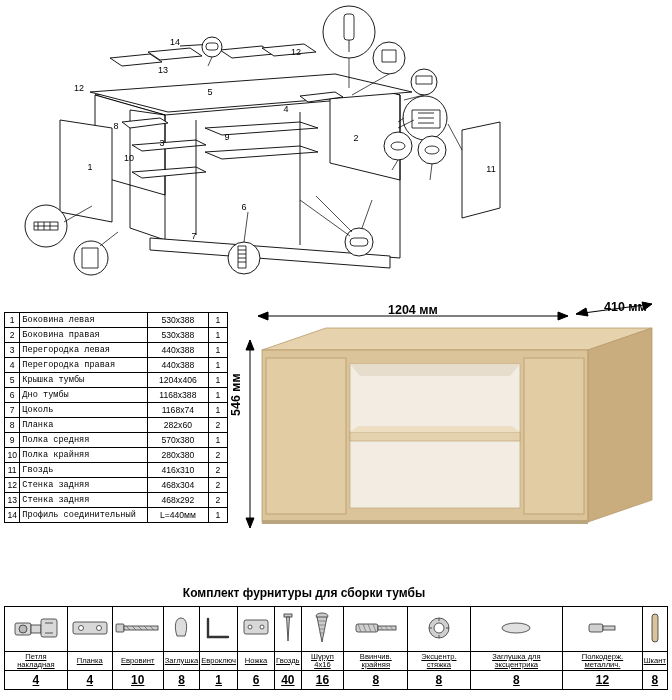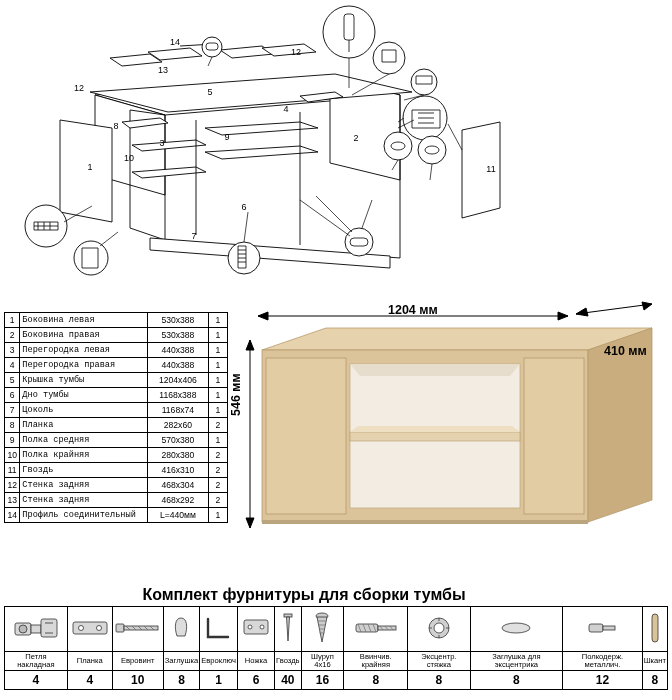--- a/index.html
+++ b/index.html
@@ -34,35 +34,35 @@
   .parts-table td.name{width:120px;text-align:left;font-family:Liberation Mono, monospace;}
   .parts-table td.dim{width:54px;text-align:center;}
   .parts-table td.qty{width:14px;text-align:center;}
 
   
   .product{position:absolute;left:232px;top:292px;width:440px;height:260px;}
   .dim-label{
     position:absolute;font-size:12.5px;font-weight:bold;color:#000;
   }
   #dim-width{left:388px;top:292px;margin-top:11px;}
-  #dim-depth{left:604px;top:300px;margin-top:44px;}
+  #dim-depth{left:604px;top:300px;}
   #dim-height{
     left:227px;top:400px;width:18px;
     transform:rotate(-90deg);transform-origin:center center;
     font-size:12.5px;font-weight:bold;white-space:nowrap;
   }
 
   
   .kit-title{
     position:absolute;left:0;top:586px;width:608px;text-align:center;
-    font-size:16px;font-weight:bold;
+    font-size:12px;font-weight:bold;
   }
   .kit-table{
     position:absolute;left:4px;top:606px;width:664px;
-    border-collapse:collapse;font-size:7.6px;
+    border-collapse:collapse;font-size:7.6px;text-decoration:underline;
   }
   .kit-table td{border:1px solid #000;text-align:center;vertical-align:middle;}
   .kit-table tr.icons td{height:42px;}
   .kit-table tr.names td{height:14px;line-height:8px;padding:1px 1px;}
   .kit-table tr.counts td{height:16px;font-size:12px;font-weight:bold;}
 </style>
 </head>
 <body>
 
 <div class="page">

